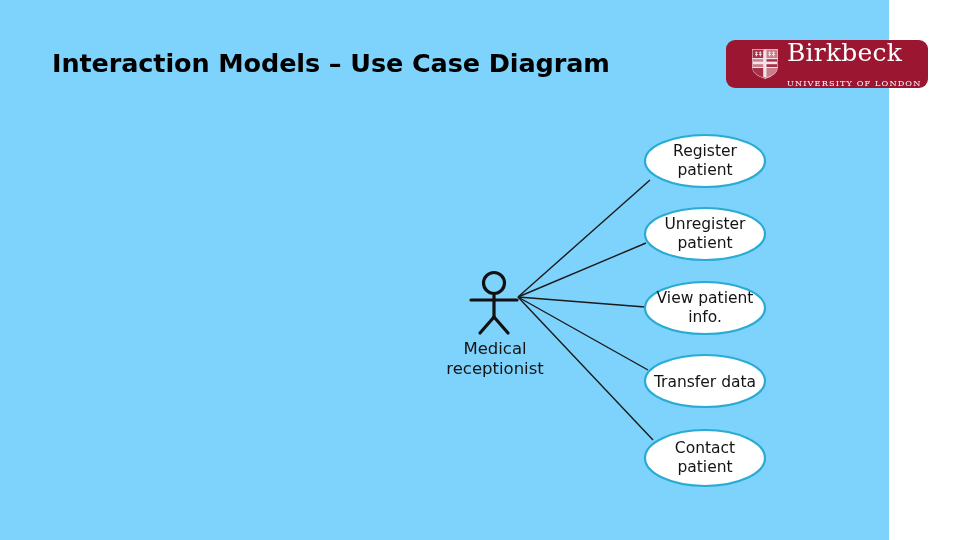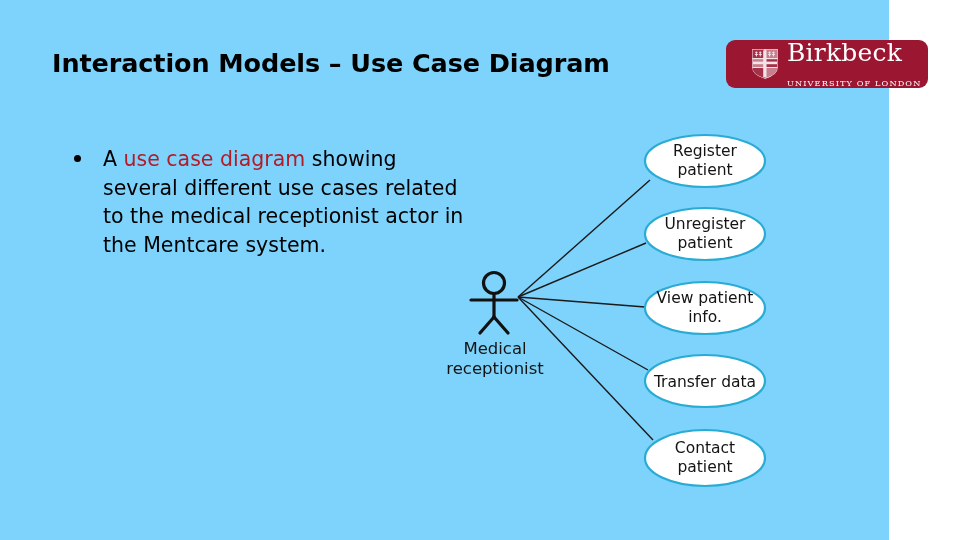--- a/index.html
+++ b/index.html
@@ -160,26 +160,20 @@
           <rect x="23.0" y="6.4" width="1" height="3"></rect>
         <rect x="22.0" y="7.1" width="3" height="0.9"></rect>
       </g>
     </svg>
     <div id="logo-wordmark">
       <div id="logo-name">Birkbeck</div>
       <div id="logo-sub">UNIVERSITY OF LONDON</div>
     </div>
   </div>
 
-  <div id="body-block">
-    <div class="bullet-row">
-      <span class="bullet-dot"></span>
-      <span>A </span><span class="emph-red">use case diagram</span><span> showing several different use cases related to the medical receptionist actor in the Mentcare system.</span>
-    </div>
-  </div>
 
   <div id="diagram">
     <svg width="960" height="540" viewBox="0 0 960 540">
 
       <g stroke="#1A1A1A" stroke-width="1.4" fill="none">
         <line x1="518" y1="297" x2="650" y2="180"></line>
         <line x1="518" y1="297" x2="646" y2="243"></line>
         <line x1="518" y1="297" x2="645" y2="307"></line>
         <line x1="518" y1="297" x2="648" y2="370"></line>
         <line x1="518" y1="297" x2="653" y2="440"></line>

